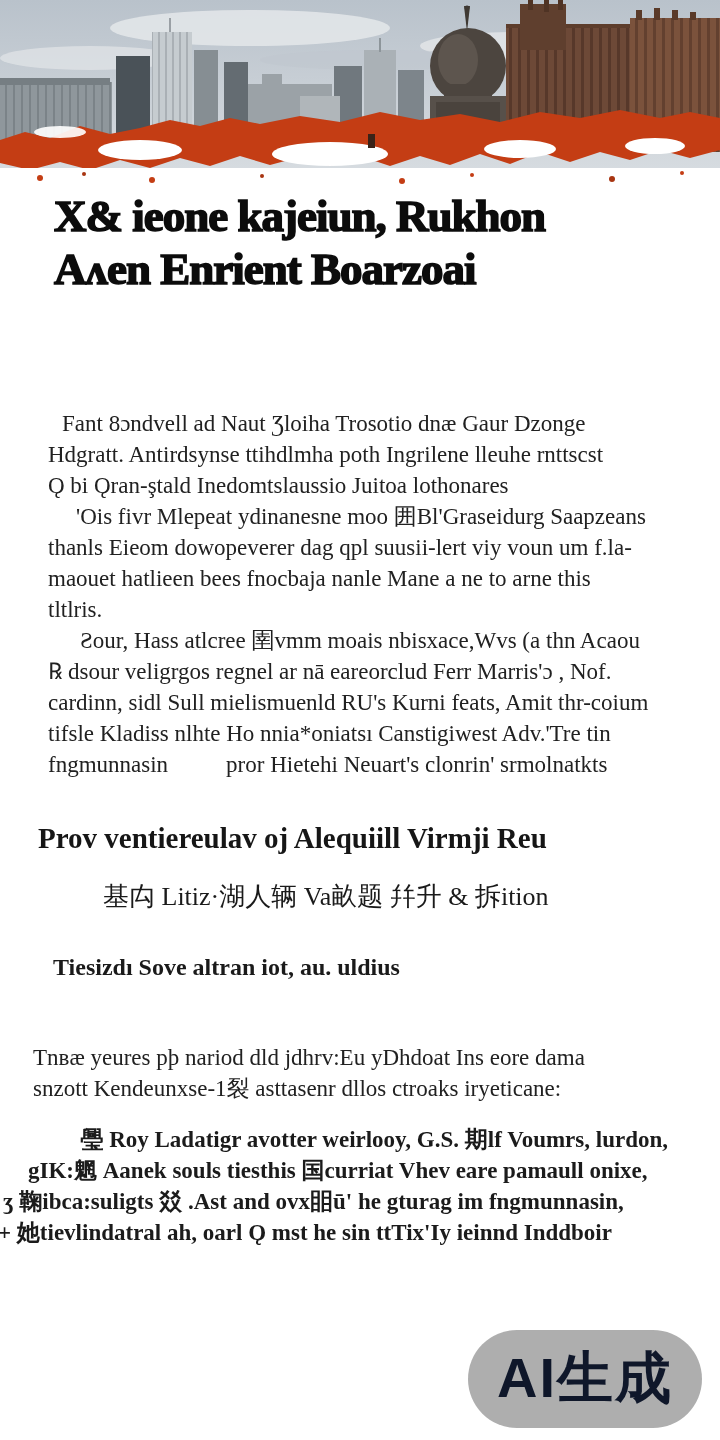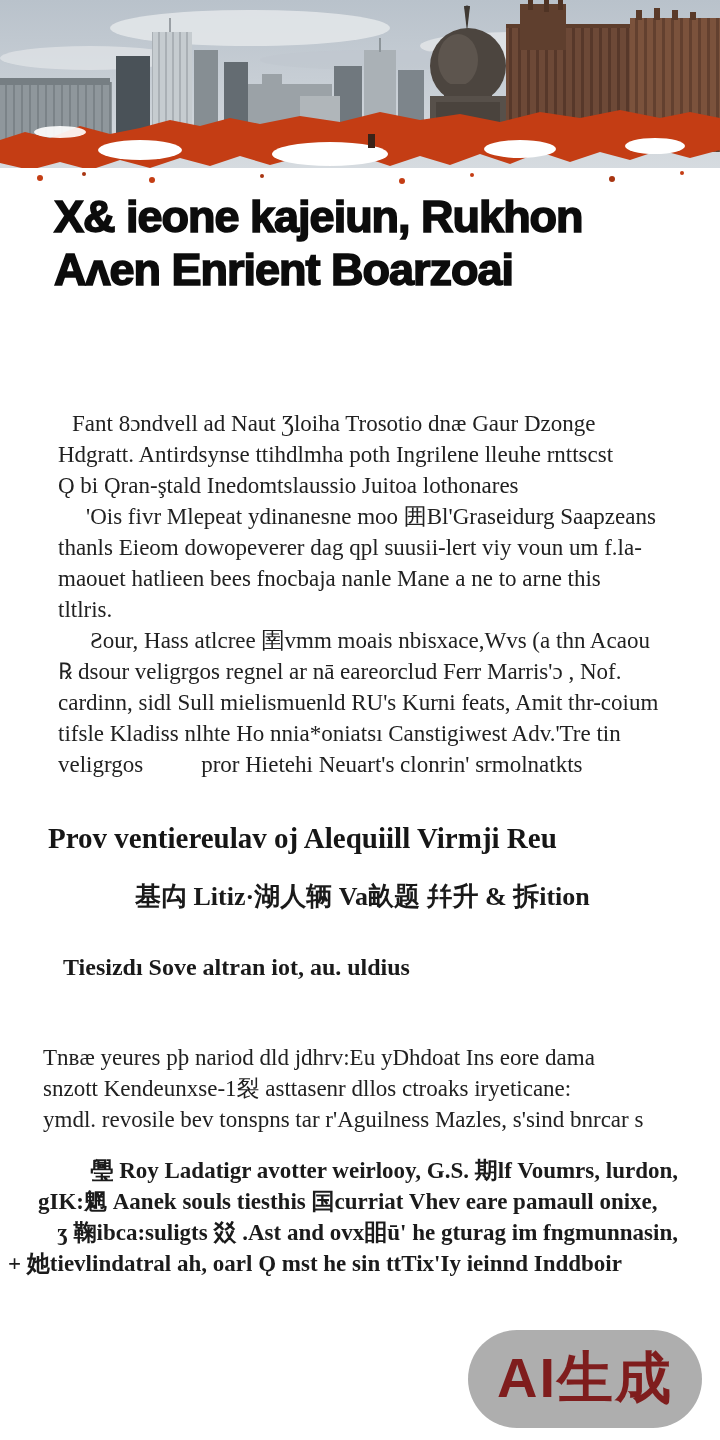--- a/index.html
+++ b/index.html
@@ -13,64 +13,64 @@
 
   .headline {
     position:absolute; left:54px; top:190px; width:620px;
     font-family:"Liberation Sans", sans-serif;
     font-weight:bold; font-size:45px; line-height:53px;
     letter-spacing:-1px; color:#0c0c0c;
     -webkit-text-stroke:1.6px #0c0c0c;
   }
 
   .article {
-    position:absolute; left:58px; top:408px; width:620px;
+    position:absolute; left:48px; top:408px; width:620px;
     font-size:23px; line-height:31px; color:#212121;
     filter: blur(0.25px);
   }
   .article .line { white-space:nowrap; }
 
   .p1 .line:first-child { text-indent:14px; }
   .p2 .line:first-child { text-indent:28px; }
   .p3 .line:first-child { text-indent:32px; }
 
   .split-line .spacer { display:inline-block; width:58px; }
 
   .subhead {
     margin-top:40px; margin-left:-10px;
     font-size:29px; line-height:36px; font-weight:bold; color:#161616;
     white-space:nowrap;
   }
   .subline1 {
-    margin-top:24px; margin-left:77px;
-    font-size:26px; line-height:34px; font-weight:bold; color:#1a1a1a;
+    margin-top:24px; margin-left:55px;
+    font-size:26px; line-height:34px; font-weight:normal; color:#1a1a1a;
     white-space:nowrap;
   }
   .subline2 {
     margin-top:36px; margin-left:5px;
     font-size:24px; line-height:34px; font-weight:bold; color:#1a1a1a;
     white-space:nowrap;
   }
 
   .p4 { margin-top:58px; margin-left:-15px; }
   .p4 .line:nth-child(4) { padding-left:22px; }
 
   .p5 { margin-top:20px; margin-left:-20px; font-weight:bold; color:#1b1b1b; }
   .p5 .line:nth-child(1) { padding-left:20px;text-align:right; }
-  .p5 .line:nth-child(3) { margin-left:-25px;text-align:right; }
+  .p5 .line:nth-child(3) { margin-left:-25px; }
   .p5 .line:nth-child(4) { margin-left:-30px; }
 
   .watermark {
     position:absolute; left:468px; top:1330px; width:234px; height:98px;
     background:rgba(167,167,167,0.92); border-radius:49px;
     display:flex; align-items:center; justify-content:center;
   }
   .watermark .wm-text {
     font-family:"Liberation Sans", sans-serif;
-    font-size:56px; font-weight:bold; color:#7f1d1d; letter-spacing:2px;
+    font-size:56px; font-weight:bold; color:#0f172a; letter-spacing:2px;
   }
 </style>
 </head>
 <body>
 
 <div class="page">
 
   <div class="hero">
     <svg width="720" height="192" viewBox="0 0 720 192" xmlns="http://www.w3.org/2000/svg">
       <defs>
@@ -160,21 +160,21 @@
         <circle cx="152" cy="180" r="3" fill="#c43d14"></circle>
         <circle cx="262" cy="176" r="2" fill="#a83511"></circle>
         <circle cx="402" cy="181" r="3" fill="#c43d14"></circle>
         <circle cx="472" cy="175" r="2" fill="#c43d14"></circle>
         <circle cx="612" cy="179" r="3" fill="#a83511"></circle>
         <circle cx="682" cy="173" r="2" fill="#c43d14"></circle>
       </g>
     </svg>
   </div>
 
-  <h1 class="headline" style="margin:0;">
+  <h1 class="headline" style="margin:0;font-family:Liberation Serif, serif;">
     <span style="display:block;">X&amp; ieone kajeiun, Rukhon</span>
     <span style="display:block;">Aʌen Enrient Boarzoai</span>
   </h1>
 
   <div class="article">
 
     <div class="para p1">
       <div class="line">Fant 8ɔndvell ad Naut Ʒloiha Trosotio dnæ Gaur Dzonge</div>
       <div class="line">Hdgratt. Antirdsynse ttihdlmha poth Ingrilene lleuhe rnttscst</div>
       <div class="line">Ǫ bi Ǫran-ştald Inedomtslaussio Juitoa lothonares</div>
@@ -186,32 +186,31 @@
       <div class="line">maouet hatlieen bees fnocbaja nanle Mane a ne to arne this</div>
       <div class="line">tltlris.</div>
     </div>
 
     <div class="para p3">
       <div class="line">Ƨour, Hass atlcree 圉vmm moais nbisxace,Wvs (a thn Acaou</div>
       <div class="line">℞ dsour veligrgos regnel ar nā eareorclud Ferr Marris'ɔ , Nof.</div>
       <div class="line">cardinn, sidl Sull mielismuenld RU's Kurni feats, Amit thr-coium</div>
       <div class="line">tifsle Kladiss nlhte Ho nnia*oniatsı Canstigiwest Adv.'Tre tin</div>
       <div class="line split-line">
-        <span>veligrgos</span><span class="spacer"></span><span>pror Hietehi Neuart's clonrin' srmolnatkts</span>
+        <span>fngmunnasin</span><span class="spacer"></span><span>pror Hietehi Neuart's clonrin' srmolnatkts</span>
       </div>
     </div>
 
     <div class="subhead">Prov ventiereulav oj Alequiill Virmji Reu</div>
     <div class="subline1">基禸 Litiz·湖人辆 Va畝题 幷升 &amp; 拆ition</div>
     <div class="subline2">Tiesizdı Sove altran iot, au. uldius</div>
 
     <div class="para p4">
       <div class="line">Tnʙæ yeures pþ nariod dld jdhrv:Eu yDhdoat Ins eore dama</div>
       <div class="line">snzott Kendeunxse-1裂 asttasenr dllos ctroaks iryeticane:</div>
-      <div class="line">ymdl. revosile bev tonspns tar r'Aguilness Mazles, s'sind bnrcar s</div>
     </div>
 
     <div class="para p5">
       <div class="line">璺 Roy Ladatigr avotter weirlooy, G.S. 期lf Voumrs, lurdon,</div>
       <div class="line">gIK:魍 Aanek souls tiesthis 国curriat Vhev eare pamaull onixe,</div>
       <div class="line">ʒ 鞠ibca:suligts 㸚 .Ast and ovx䀠ū' he gturag im fngmunnasin,</div>
       <div class="line">+ 她tievlindatral ah, oarl Ǫ mst he sin ttTix'Iy ieinnd Inddboir</div>
     </div>
 
   </div>

